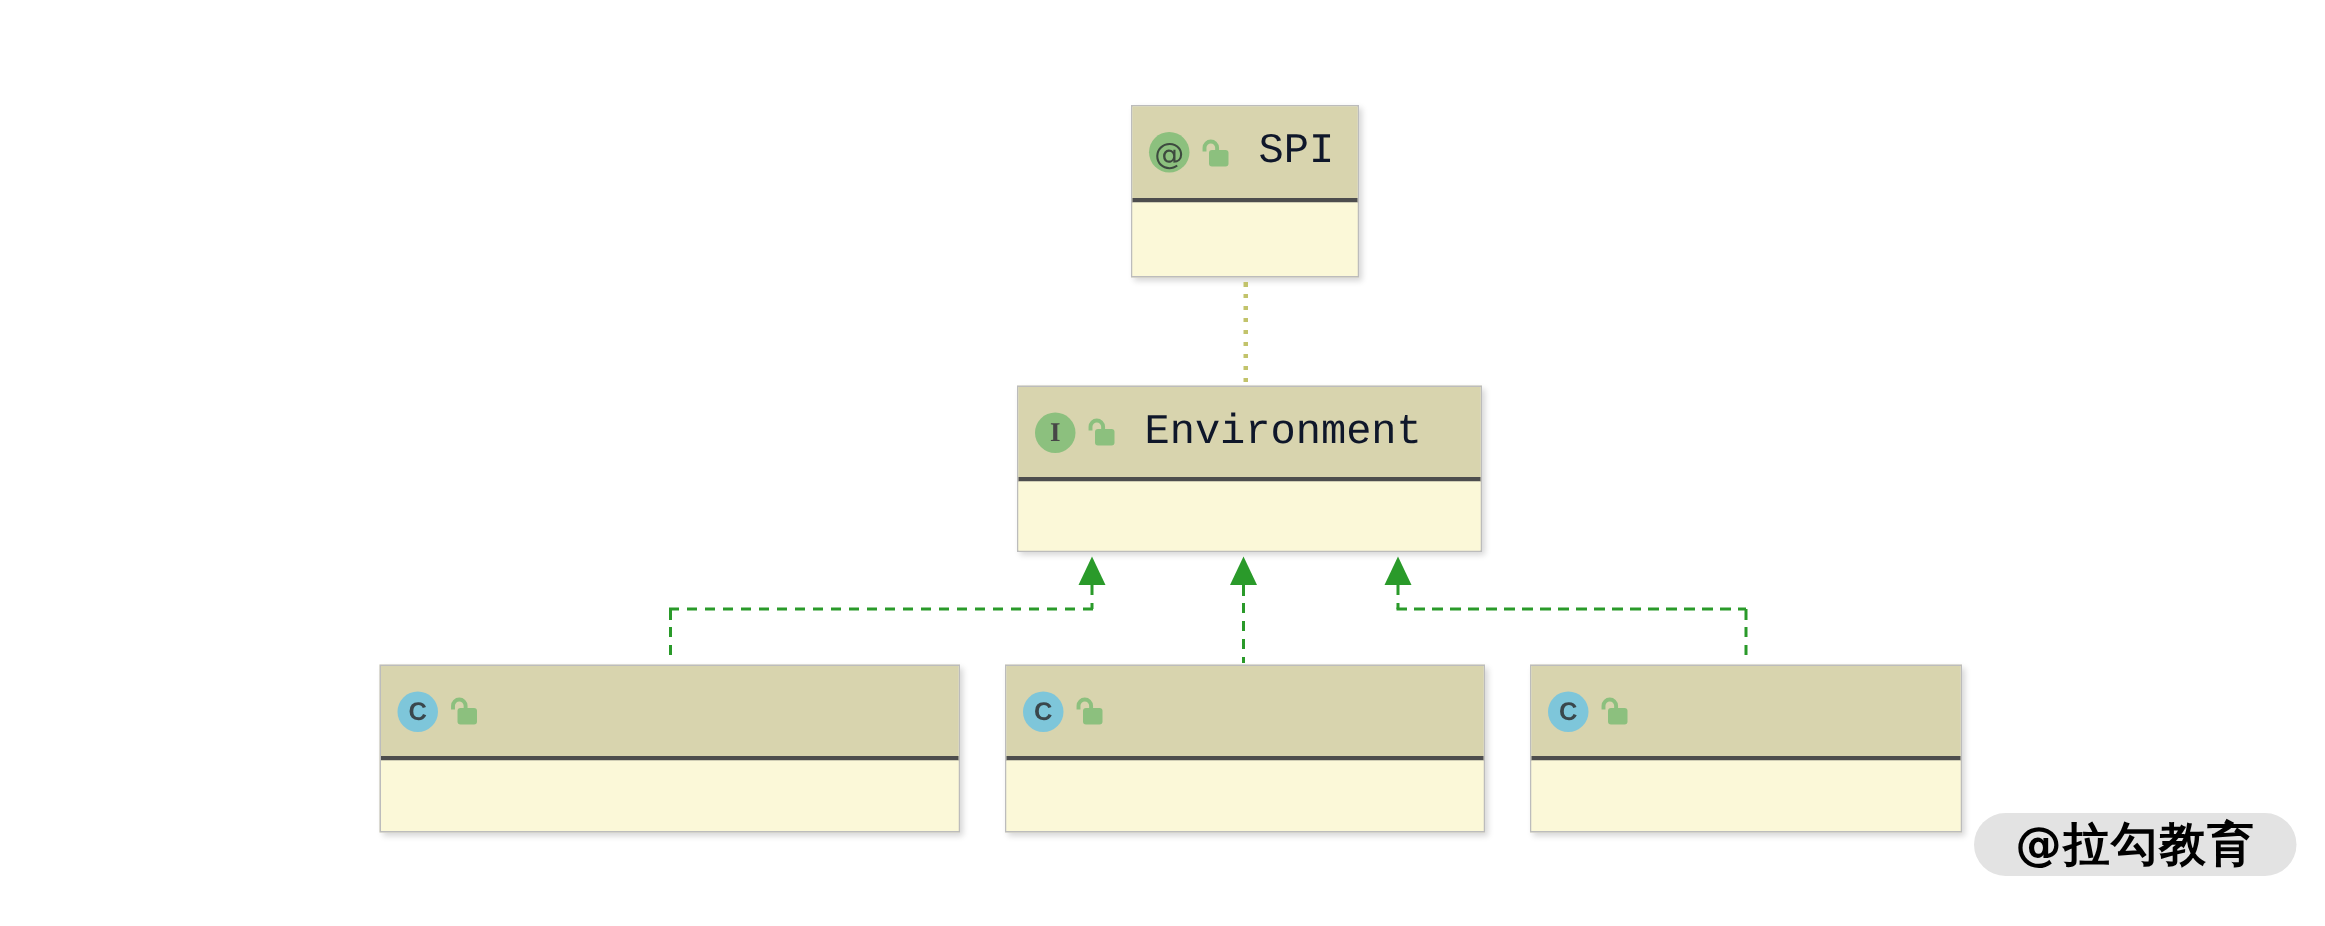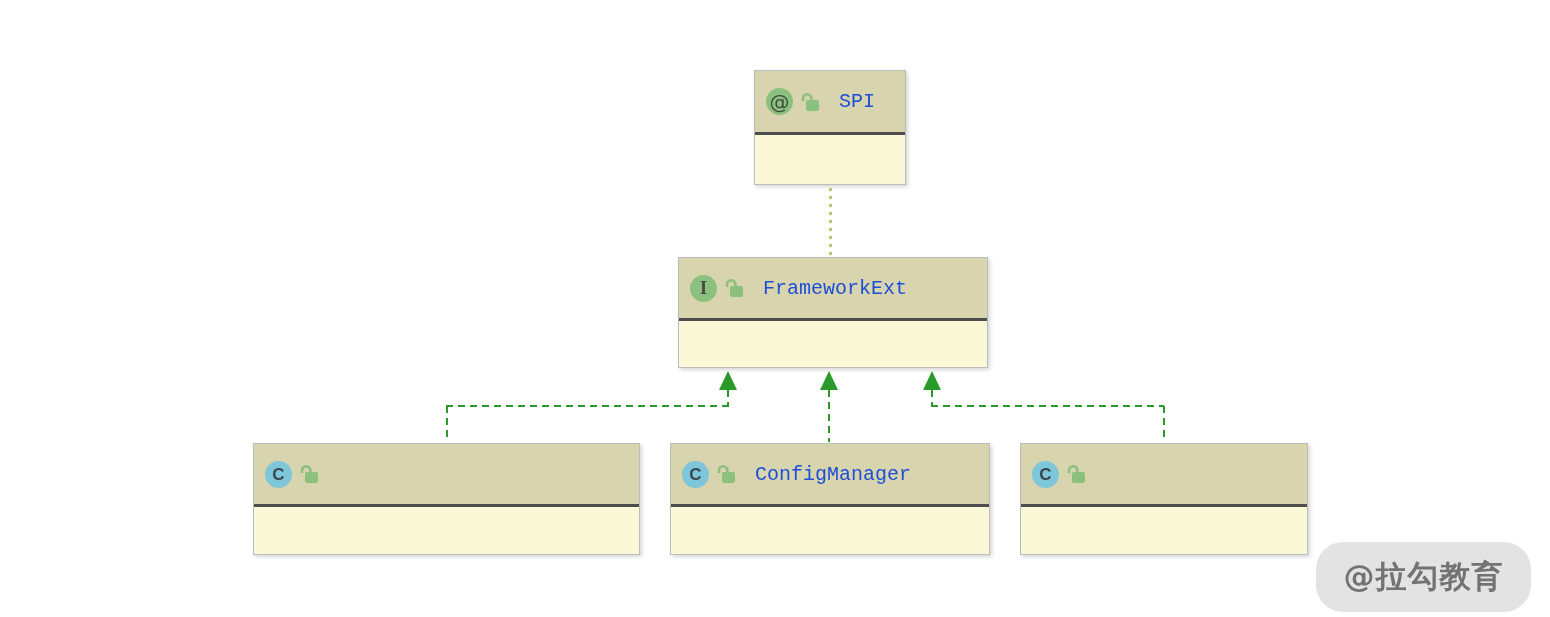--- a/index.html
+++ b/index.html
@@ -25,21 +25,21 @@
     height:60px; flex:0 0 auto;
     background:#d8d4ae;
     display:flex; align-items:center;
     padding-left:11px;
   }
   .node-divider { height:3px; background:#4d4d4d; flex:0 0 auto; }
   .node-body { flex:1 1 auto; background:#fbf8d8; }
 
   .node-label {
     margin-left:18px;
-    font-size:20px; color:#1d4ed8;
+    font-size:28px; color:#0f172a;
     white-space:nowrap;
   }
 
   .icon-circle {
     width:27px; height:27px; border-radius:50%;
     display:flex; align-items:center; justify-content:center;
     flex:0 0 auto;
     font-weight:bold; line-height:1;
   }
   .annotation-circle { background:#8cc07e; color:#3d4a3f; font-family:"DejaVu Sans",sans-serif; font-size:20px; font-weight:normal; }
@@ -91,25 +91,25 @@
 
   
   .e-env-head { left:923px; top:371px; }
   .e-env-stub { left:931px; top:390px; height:16px; }
   .e-env-h    { left:931px; top:405px; width:233px; }
   .e-env-down { left:1163px; top:406px; height:36px; }
 
   
   .watermark {
     position:absolute;
-    left:1316px; top:542px; width:215px; height:70px;
+    left:1316px; top:542px; width:215px; height:42px;
     background:#e3e3e3;
     border-radius:27px;
     display:flex; align-items:center; justify-content:center;
-    color:#737373;
+    color:#000000;
     font-family:"DejaVu Sans","Liberation Sans",sans-serif;
     font-size:31px; font-weight:bold; letter-spacing:1px;
   }
 </style>
 </head>
 <body>
 
 <div class="canvas">
 
   <div class="node node-spi">
@@ -129,21 +129,21 @@
 
   <div class="node node-frameworkext">
     <div class="node-header">
       <span class="icon-circle interface-circle">I</span>
       <span class="lock-icon">
         <svg width="22" height="22" viewBox="0 0 22 22">
           <path d="M4 10 V7.5 a4.2 4.2 0 0 1 8.4 0 V9" fill="none" stroke="#8cc07e" stroke-width="2.6"></path>
           <rect x="7" y="9" width="13" height="11" rx="2" fill="#8cc07e"></rect>
         </svg>
       </span>
-      <span class="node-label">FrameworkExt</span>
+      <span class="node-label">Environment</span>
     </div>
     <div class="node-divider"></div>
     <div class="node-body"></div>
   </div>
 
   <div class="node node-servicerepository">
     <div class="node-header">
       <span class="icon-circle class-circle">C</span>
       <span class="lock-icon">
         <svg width="22" height="22" viewBox="0 0 22 22">
@@ -158,21 +158,20 @@
 
   <div class="node node-configmanager">
     <div class="node-header">
       <span class="icon-circle class-circle">C</span>
       <span class="lock-icon">
         <svg width="22" height="22" viewBox="0 0 22 22">
           <path d="M4 10 V7.5 a4.2 4.2 0 0 1 8.4 0 V9" fill="none" stroke="#8cc07e" stroke-width="2.6"></path>
           <rect x="7" y="9" width="13" height="11" rx="2" fill="#8cc07e"></rect>
         </svg>
       </span>
-      <span class="node-label">ConfigManager</span>
     </div>
     <div class="node-divider"></div>
     <div class="node-body"></div>
   </div>
 
   <div class="node node-environment">
     <div class="node-header">
       <span class="icon-circle class-circle">C</span>
       <span class="lock-icon">
         <svg width="22" height="22" viewBox="0 0 22 22">

